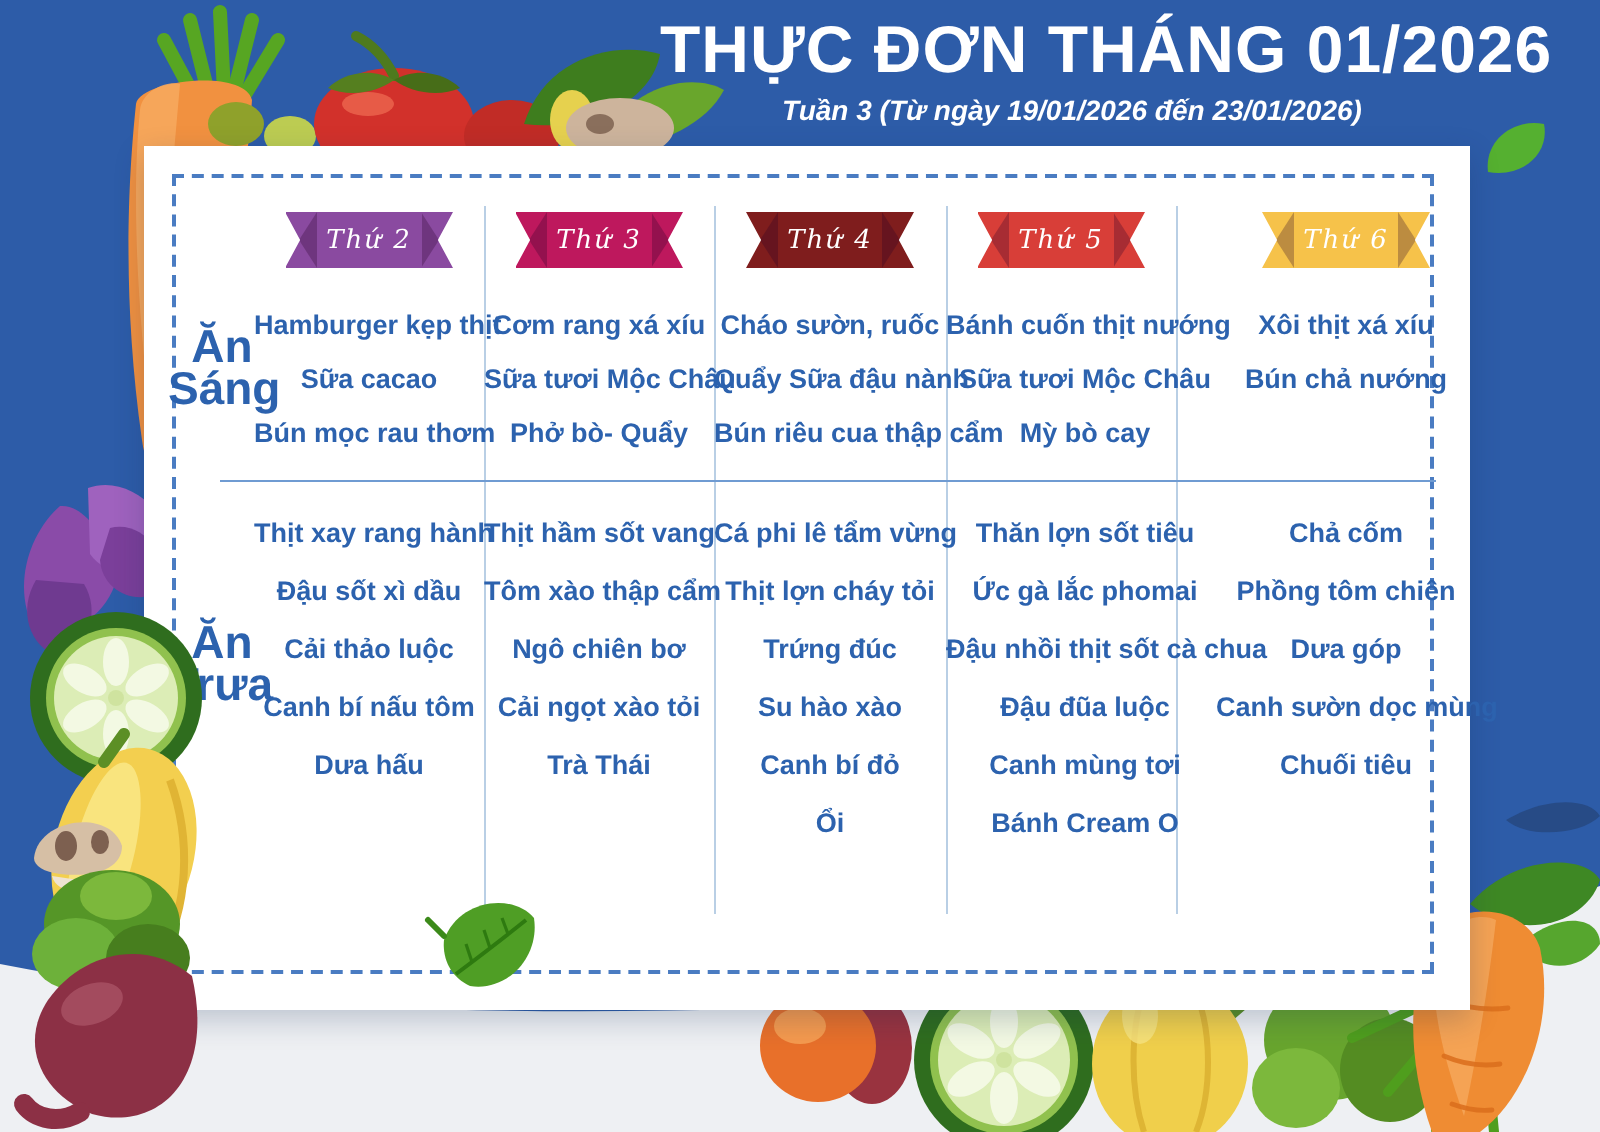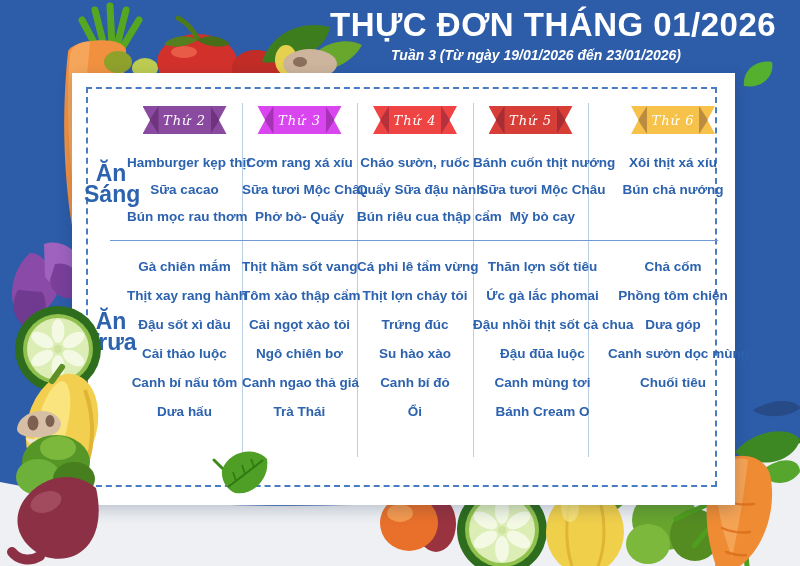--- a/index.html
+++ b/index.html
@@ -184,48 +184,46 @@
         <div class="col" style="left: 55px; width: 115px;">
           <div class="ribbon" style="background: rgb(138, 74, 160); left: 15.5px;">
             <span>Thứ 2</span>
           </div>
           <div class="cell breakfast">
             <div class="item">Hamburger kẹp thịt</div>
             <div class="item">Sữa cacao</div>
             <div class="item">Bún mọc rau thơm</div>
           </div>
           <div class="cell lunch">
-            <div class="item">Gà chiên mắm</div>
             <div class="item">Thịt xay rang hành</div>
             <div class="item">Đậu sốt xì dầu</div>
             <div class="item">Cải thảo luộc</div>
             <div class="item">Canh bí nấu tôm</div>
             <div class="item">Dưa hấu</div>
           </div>
         </div>
         <div class="col" style="left: 170px; width: 115px;">
-          <div class="ribbon" style="background: #d946ef; left: 15.5px;">
+          <div class="ribbon" style="background: #be185d; left: 15.5px;">
             <span>Thứ 3</span>
           </div>
           <div class="cell breakfast">
             <div class="item">Cơm rang xá xíu</div>
             <div class="item">Sữa tươi Mộc Châu</div>
             <div class="item">Phở bò- Quẩy</div>
           </div>
           <div class="cell lunch">
             <div class="item">Thịt hầm sốt vang</div>
             <div class="item">Tôm xào thập cẩm</div>
+            <div class="item">Ngô chiên bơ</div>
             <div class="item">Cải ngọt xào tỏi</div>
-            <div class="item">Ngô chiên bơ</div>
-            <div class="item">Canh ngao thả giá</div>
             <div class="item">Trà Thái</div>
           </div>
         </div>
         <div class="col" style="left: 285px; width: 116px;">
-          <div class="ribbon" style="background: #ef4444; left: 16px;">
+          <div class="ribbon" style="background: #7f1d1d; left: 16px;">
             <span>Thứ 4</span>
           </div>
           <div class="cell breakfast">
             <div class="item">Cháo sườn, ruốc</div>
             <div class="item">Quẩy Sữa đậu nành</div>
             <div class="item">Bún riêu cua thập cẩm</div>
           </div>
           <div class="cell lunch">
             <div class="item">Cá phi lê tẩm vừng</div>
             <div class="item">Thịt lợn cháy tỏi</div>

